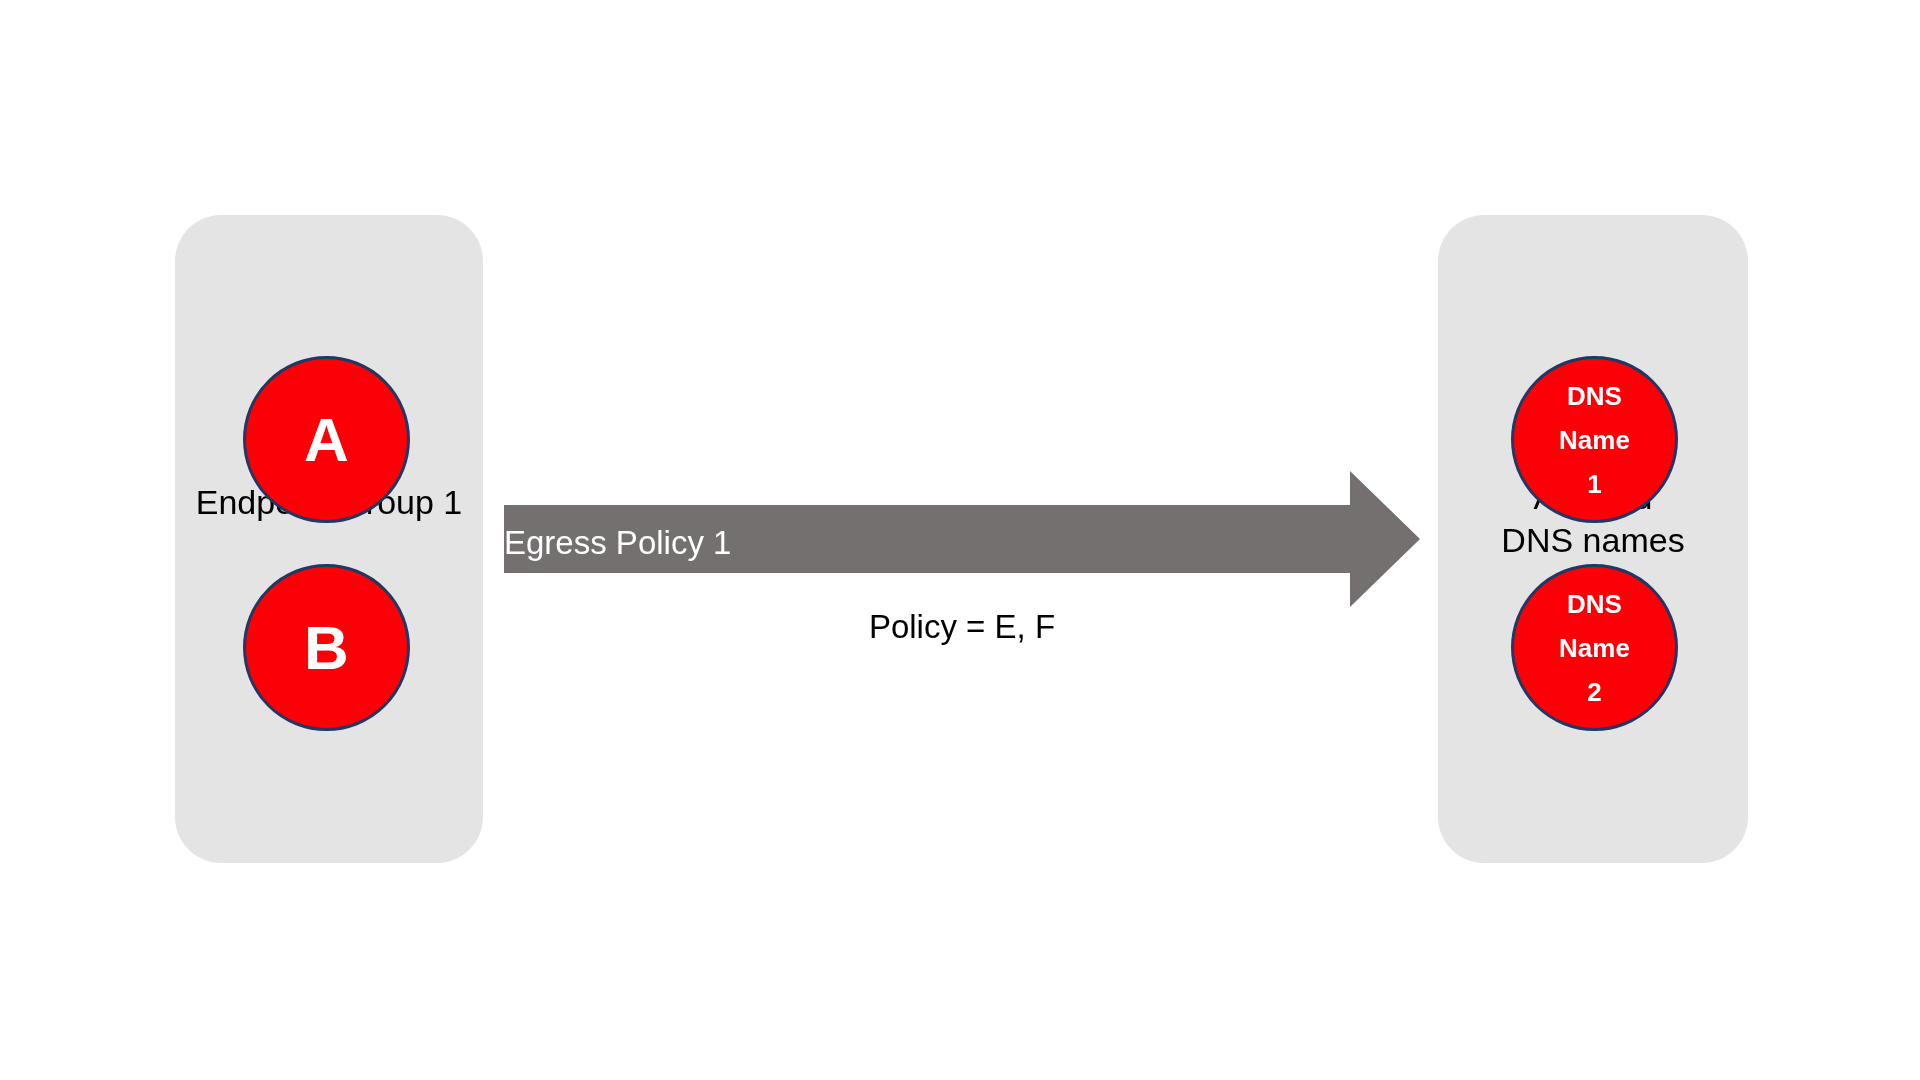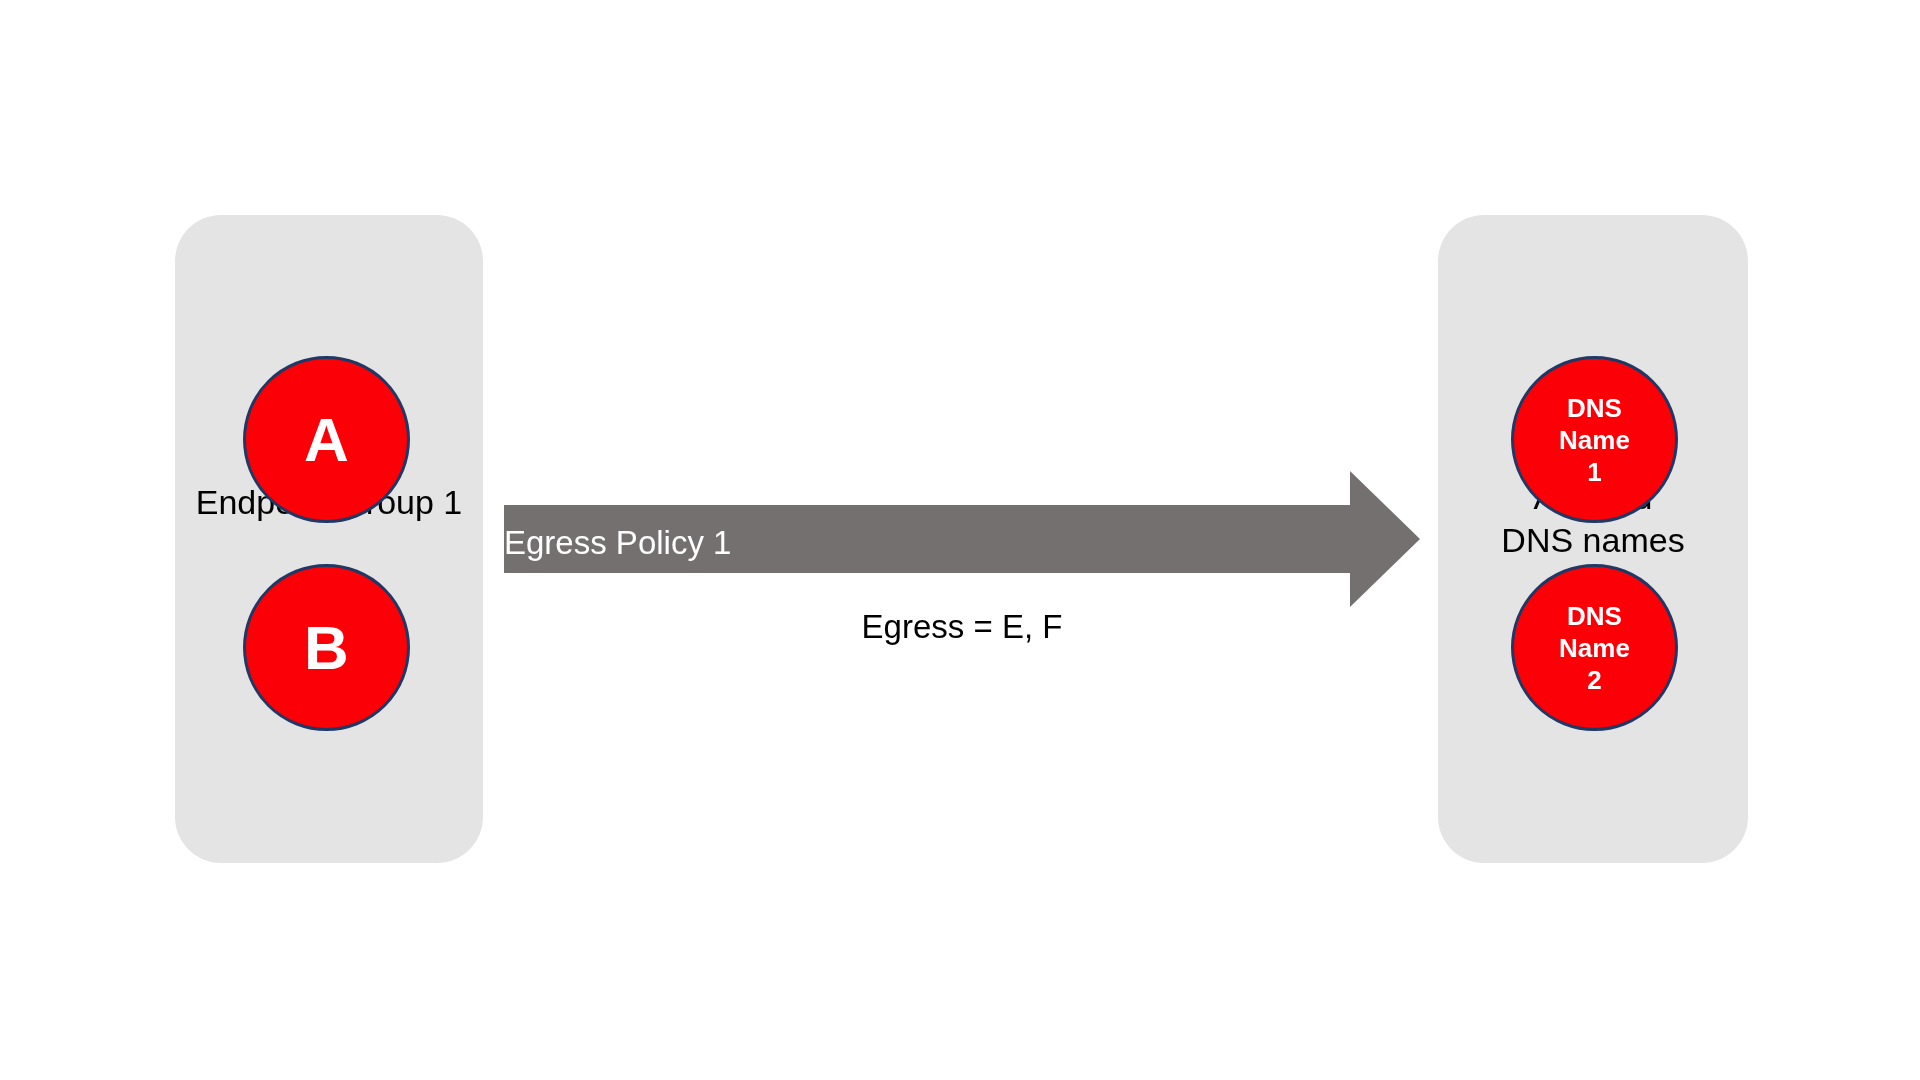--- a/index.html
+++ b/index.html
@@ -73,21 +73,21 @@
   .node-letter {
     width: 167px;
     height: 167px;
     font-size: 62px;
     line-height: 62px;
   }
   .node-dns {
     width: 167px;
     height: 167px;
     font-size: 26px;
-    line-height: 32px;
+    line-height: 44px;
     white-space: pre-line;
   }
 
   #circle-a     { left: 243px;  top: 356px; }
   #circle-b     { left: 243px;  top: 564px; }
   #circle-dns-1 { left: 1511px; top: 356px; }
   #circle-dns-2 { left: 1511px; top: 564px; }
 
   
   #policy-arrow {
@@ -144,21 +144,21 @@
   </div>
 
   <div id="policy-arrow">
     <svg viewBox="0 0 916 136" xmlns="http://www.w3.org/2000/svg">
       <polygon points="0,34 846,34 846,0 916,68 846,136 846,102 0,102" fill="#747070"></polygon>
     </svg>
   </div>
 
   <div id="arrow-label">Egress Policy 1</div>
 
-  <div id="policy-sublabel">Egress = E, F</div>
+  <div id="policy-sublabel">Policy = E, F</div>
 
   <div id="panel-right" class="group-panel">
     <div class="panel-title">Allowed
 DNS names</div>
   </div>
 
   <div id="circle-dns-1" class="node-circle node-dns">
     <span>DNS
 Name
 1</span>

